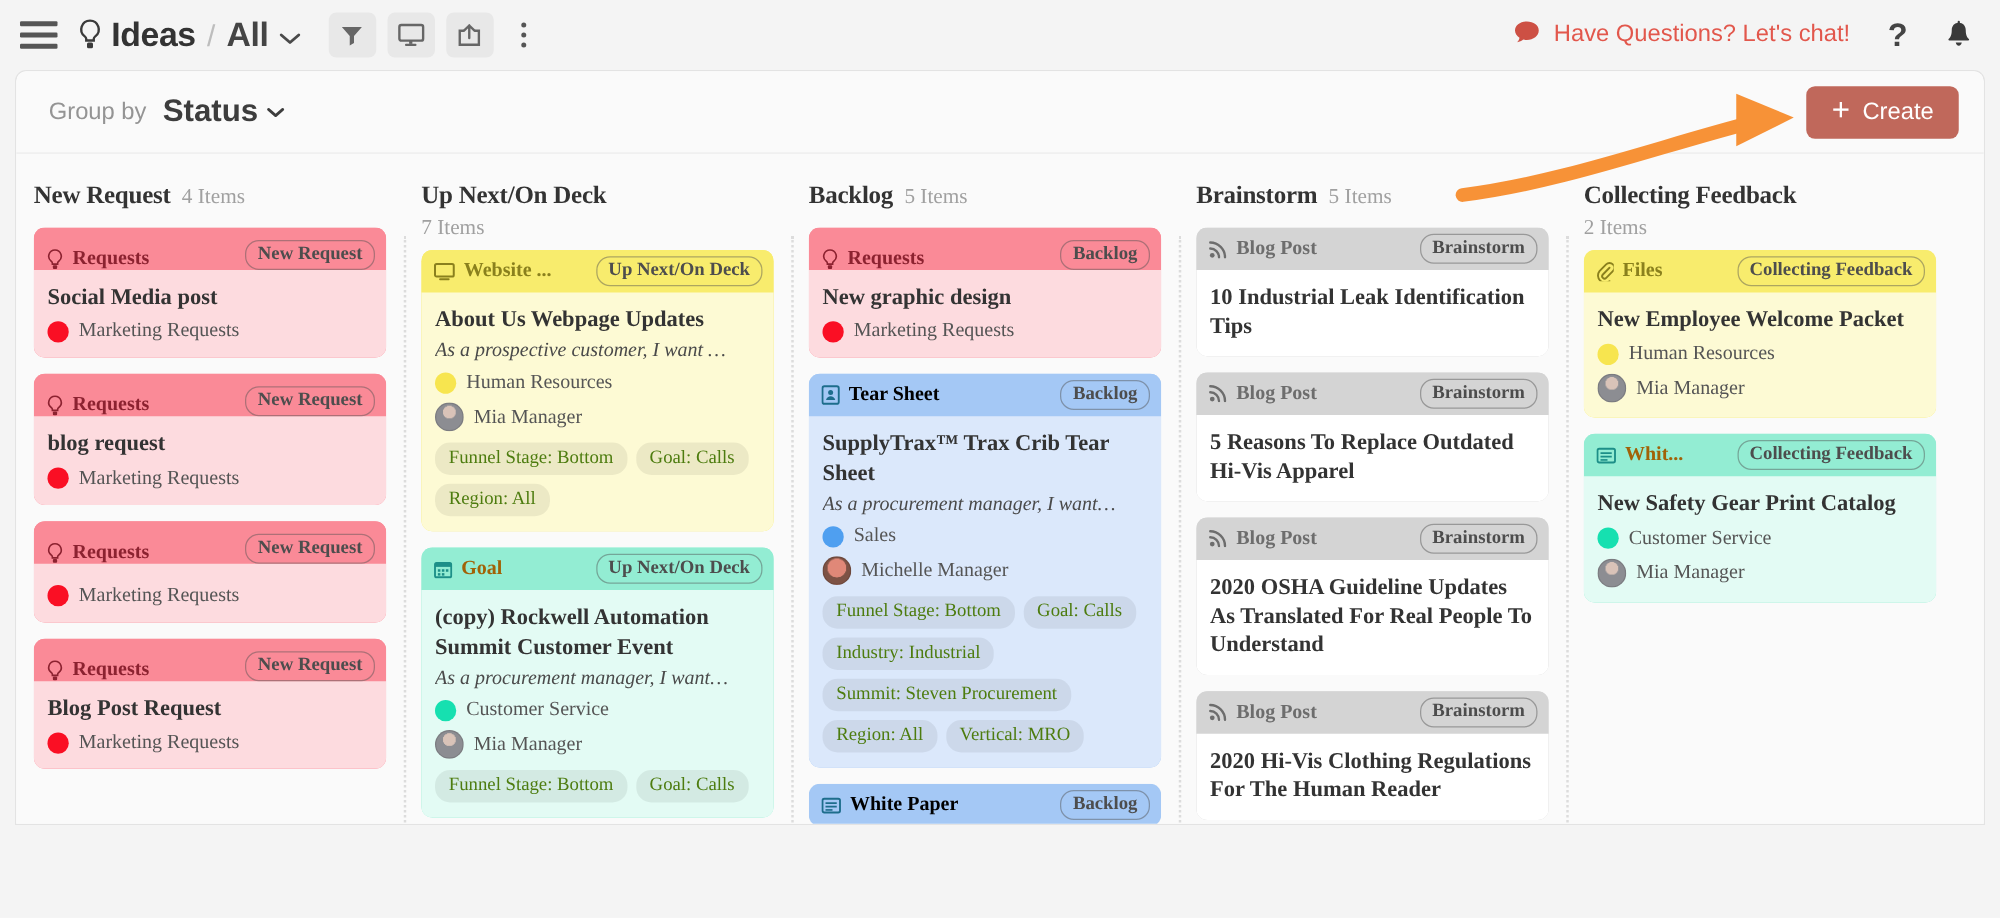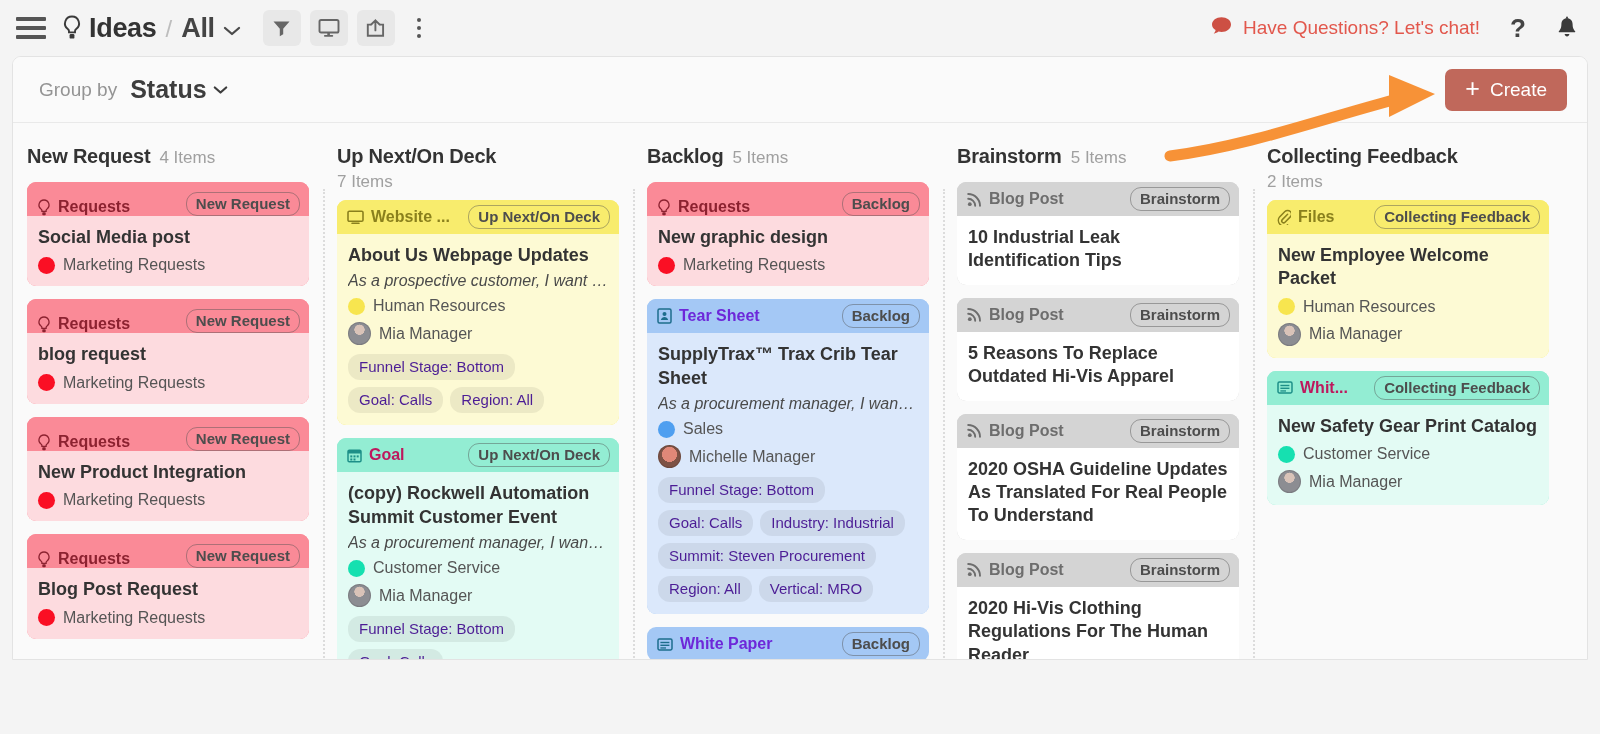--- a/index.html
+++ b/index.html
@@ -93,20 +93,21 @@
     cursor: pointer;
   }
   .create-plus { font-size: 25px; font-weight: 300; line-height: 1; margin-top:-2px;}
 
   
   .board {
     display: flex;
     height: 606px;
     padding: 0;
     background: #fafafa;
+    font-family: Liberation Serif, serif;
   }
   .column {
     width: 310px;
     flex: 0 0 310px;
     padding: 0 14px;
     position: relative;
     display: flex; flex-direction: column;
   }
   .column + .column::before {
     content: "";
@@ -166,42 +167,42 @@
   }
   .avatar.m2 {
     background: radial-gradient(circle at 50% 40%, #e08878 0 45%, #7d5245 47% 100%);
   }
   .tags { display: flex; flex-wrap: wrap; gap: 7px; margin-top: 9px; }
   .tag {
     background: rgba(0,0,0,.065);
     border-radius: 12px;
     padding: 4px 11px 5px;
     font-size: 15px;
-    color: #4c1d95;
+    color: #4d7c0f;
     white-space: nowrap;
   }
 
   
   .c-pink .card-head { background: #fa8a97; align-items: flex-end; }
   .c-pink .card-head .card-type { color: #8c2230; }
   .c-pink .card-body { background: #fddbdf; }
   .c-pink { background: #fa8a97; }
 
   .c-yellow .card-head { background: #f8ec6d; }
   .c-yellow .card-head .card-type { color: #8a801d; }
   .c-yellow .card-body { background: #fdfad4; }
   .c-yellow { background: #f8ec6d; }
 
   .c-mint .card-head { background: #93edd3; }
-  .c-mint .card-head .card-type { color: #be185d; }
+  .c-mint .card-head .card-type { color: #a16207; }
   .c-mint .card-body { background: #e3fbf4; }
   .c-mint { background: #93edd3; }
 
   .c-blue .card-head { background: #a4c8f5; }
-  .c-blue .card-head .card-type { color: #6d28d9; }
+  .c-blue .card-head .card-type { color: #000000; }
   .c-blue .card-body { background: #dbe8fb; }
   .c-blue { background: #a4c8f5; }
 
   .c-gray .card-head { background: #d4d4d4; }
   .c-gray .card-head .card-type { color: #6d6d6d; }
   .c-gray .card-body { background: #ffffff; }
   .c-gray { background: #d4d4d4; }
 
   
   .arrow-overlay {
@@ -348,21 +349,20 @@
       <span style="display:flex;align-items:center;">
                 <svg width="14" height="17" viewBox="0 0 14 17">
                   <path d="M7 1a5 5 0 0 0-3 9c.6.4.9 1 .9 1.5v.8h4.2v-.8c0-.6.3-1.1.9-1.5A5 5 0 0 0 7 1z" fill="none" stroke="#8c2230" stroke-width="1.3"></path>
                   <rect x="5.3" y="13.2" width="3.4" height="3" rx=".8" fill="#8c2230"></rect>
                 </svg>
               </span>
       <span class="card-type">Requests</span>
       <span class="card-status">New Request</span>
     </div>
             <div class="card-body">
-              <div class="card-title">New Product Integration</div>
               <div class="meta-row">
           <span class="dot" style="background:#fa0f24"></span>
           <span class="meta-text">Marketing Requests</span>
         </div>
             </div>
           </div>
           <div class="card c-pink">
             <div class="card-head">
       <span style="display:flex;align-items:center;">
                 <svg width="14" height="17" viewBox="0 0 14 17">

